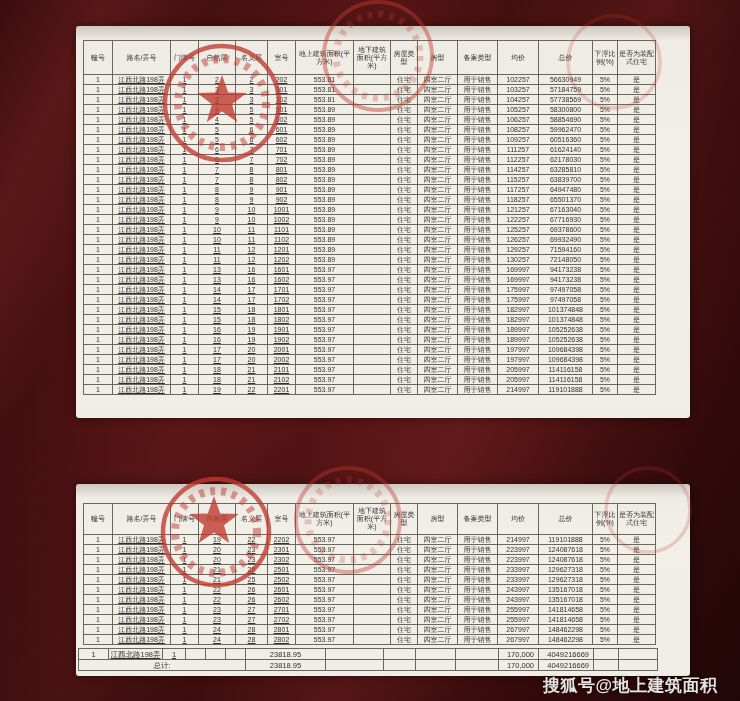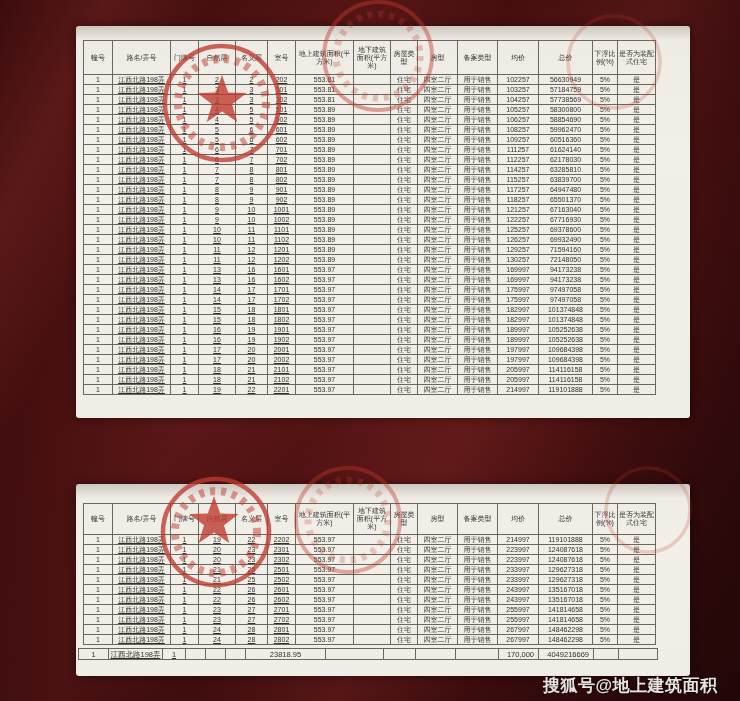--- a/index.html
+++ b/index.html
@@ -910,20 +910,32 @@
           <td>23818.95</td>
           <td></td>
           <td></td>
           <td></td>
           <td></td>
           <td class="right">170,000</td>
           <td class="right">4049216669</td>
           <td></td>
           <td></td>
         </tr>
+        <tr>
+          <td colspan="6">总计:</td>
+          <td>23818.95</td>
+          <td></td>
+          <td></td>
+          <td></td>
+          <td></td>
+          <td class="right">170,000</td>
+          <td class="right">4049216669</td>
+          <td></td>
+          <td></td>
+        </tr>
       </tbody>
   </table>
 </div>
 
 <svg id="stamp-layer" width="740" height="701" viewBox="0 0 740 701">
   <g>
     <circle cx="222" cy="103" r="57" fill="none" stroke="#bf3a2f" stroke-width="4.5" opacity="0.78"></circle>
     <circle cx="222" cy="103" r="44" fill="none" stroke="#bf3a2f" stroke-width="8" stroke-dasharray="5 6" opacity="0.5"></circle>
     <polygon transform="translate(222,101)" fill="#bf3a2f" opacity="0.8" points="0,-26 6.2,-8.5 24.7,-8 10,3.2 15.3,21 0,10.5 -15.3,21 -10,3.2 -24.7,-8 -6.2,-8.5"></polygon>
   </g>

